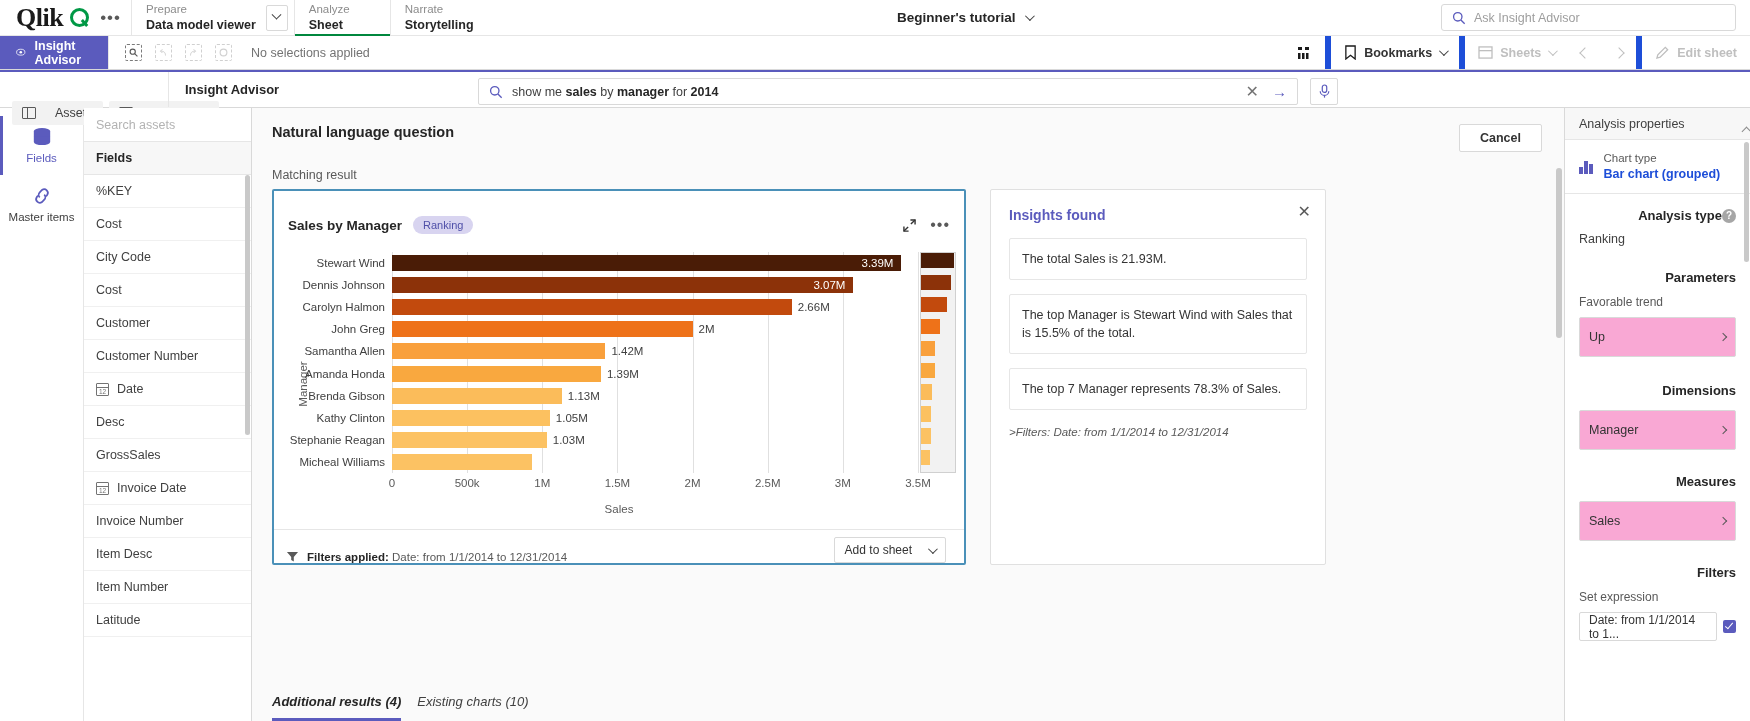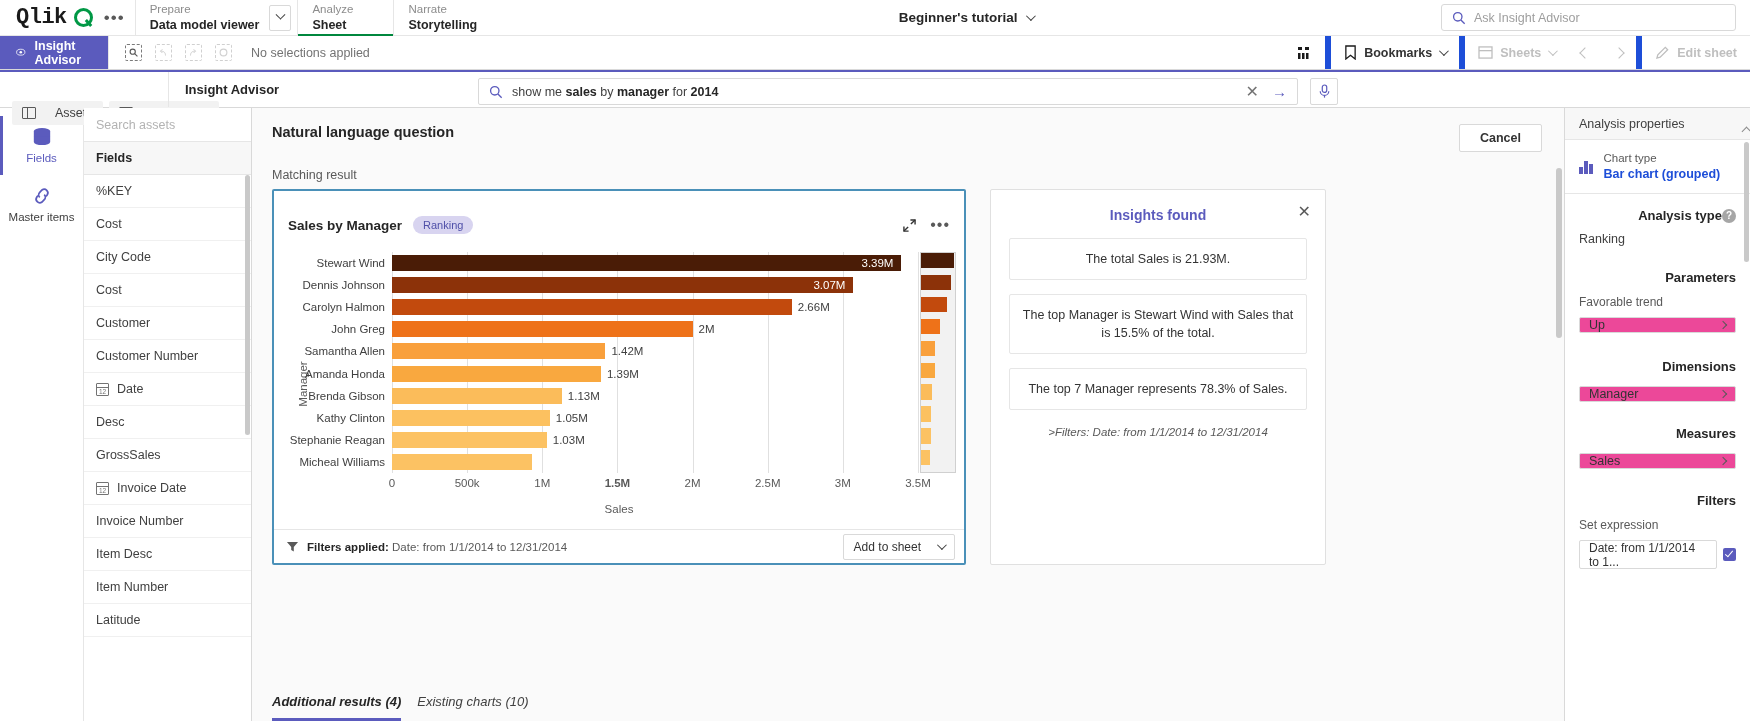--- a/index.html
+++ b/index.html
@@ -12,21 +12,21 @@
   }
   .app { width: 1750px; height: 721px; position: relative; display: flex; flex-direction: column; }
 
   
   .topbar {
     height: 36px; min-height: 36px;
     display: flex; align-items: stretch;
     background: #fff; border-bottom: 1px solid #e6e6e6;
   }
   .brand { display: flex; align-items: center; gap: 7px; padding: 0 10px 0 16px; }
-  .brand-word { font-size: 22px; font-weight: bold; letter-spacing: -0.5px; color: #1a1a1a; font-family: Liberation Mono, monospace; }
+  .brand-word { font-size: 26px; font-weight: bold; letter-spacing: -0.5px; color: #1a1a1a; font-family: Liberation Serif, serif; }
   .brand-q {
     width: 19px; height: 19px; border-radius: 50%;
     border: 3.2px solid #009845; position: relative; display:inline-block;
   }
   .brand-q::after {
     content: ""; position: absolute; width: 3.2px; height: 8px; background: #009845;
     right: -0.5px; bottom: -3px; transform: rotate(-42deg);
   }
   .brand-dots { font-size: 17px; color: #595959; letter-spacing: 1px; padding-left: 4px; line-height: 1; }
   .navgroup { display: flex; align-items: stretch; }
@@ -144,22 +144,22 @@
   .chart-head { display: flex; align-items: center; gap: 11px; padding: 25px 14px 4px 14px; }
   .chart-title { font-size: 13.5px; font-weight: bold; color: #262626; }
   .badge {
     background: #d8d4f0; color: #4f4fa8; font-size: 11px; border-radius: 9px; padding: 3px 10px;
   }
   .chart-actions { margin-left: auto; display: flex; align-items: center; gap: 14px; }
   .expand-ico { width: 13px; height: 13px; position: relative; cursor: pointer; }
   .dots-ico { font-size: 16px; color: #595959; line-height: 8px; cursor: pointer; letter-spacing: 1px; }
   .chart-body { flex: 1; position: relative; }
   .chart-foot {
-    height: 34px; border-top: 1px solid #e6e6e6; display: flex; align-items: center;
-    padding: 0 9px 0 12px; gap: 8px;
+    height: 34px; border-top: 1px solid #e6e6e6; display: flex; align-items: flex-end;
+    padding: 0 18px 0 12px; gap: 8px;
   }
   .filters-text { font-size: 11.5px; color: #595959; }
   .filters-text b { color: #262626; }
   .add-sheet {
     margin-left: auto; border: 1px solid #d9d9d9; background: #fff; border-radius: 2px;
     font-size: 12px; padding: 5px 10px; display: flex; align-items: center; gap: 16px; cursor: pointer; color: #333;
   }
 
   
   .plot { position: absolute; inset: 0; }
@@ -181,21 +181,21 @@
   .xlabel { position: absolute; bottom: 14px; left: 0; right: 0; text-align: center; font-size: 11.5px; color: #595959; }
   .mini-chart {
     position: absolute; right: 8px; top: 14px; bottom: 56px; width: 36px;
     background: #f2f2f2; border: 1px solid #d0d0d0;
   }
   .mini-bar { position: absolute; left: 0; }
 
   
   .insights {
     width: 336px; background: #fff; border: 1px solid #e0e0e0; border-radius: 2px; position: relative;
-    height: 376px; padding: 16px 18px; text-align: center;
+    height: 376px; padding: 16px 18px;
   }
   .insights-title { font-size: 14px; font-weight: bold; color: #5b5bbd; }
   .insights-close { position: absolute; right: 14px; top: 14px; font-size: 16px; color: #595959; cursor: pointer; line-height: 1; }
   .insight-item {
     margin-top: 14px; border: 1px solid #e6e6e6; border-radius: 2px; padding: 11px 12px;
     font-size: 12.5px; color: #333; line-height: 18px;
   }
   .insights-filter { margin-top: 16px; font-size: 11.5px; color: #595959; font-style: italic; }
 
   
@@ -214,23 +214,23 @@
   .ct-value { font-size: 12.5px; font-weight: bold; color: #1d4ed8; line-height: 16px; }
   .rp-section { padding: 14px 14px 0 14px; }
   .rp-sec-title { font-size: 13px; font-weight: bold; color: #262626; display: flex; align-items: center; justify-content: flex-end; }
   .help-ico {
     width: 14px; height: 14px; border-radius: 50%; background: #a6a6a6; color: #fff; font-size: 10px;
     display: flex; align-items: center; justify-content: center; cursor: pointer;
   }
   .rp-sub { font-size: 12.5px; color: #404040; padding-top: 9px; }
   .rp-label { font-size: 12px; color: #595959; padding-top: 10px; }
   .rp-select {
-    margin-top: 8px; border: 1px solid #d9d9d9; border-radius: 2px; height: 16px;
+    margin-top: 8px; border: 1px solid #d9d9d9; border-radius: 2px; height: 40px;
     display: flex; align-items: center; padding: 4px 9px; font-size: 12.5px; color: #333;
-    cursor: pointer; background: #ec4899;
+    cursor: pointer; background: #f9a8d4;
   }
   .rp-select .chev { margin-left: auto; width: 6px; height: 6px; border-top: 1.6px solid #595959; border-right: 1.6px solid #595959; transform: rotate(45deg); }
   .rp-check { width: 13px; height: 13px; background: #5b5bbd; border-radius: 2px; margin-left: 6px; position: relative; cursor: pointer; flex: none; }
   .rp-check::after { content:""; position:absolute; left:4px; top:1px; width:3px; height:7px; border-right:1.8px solid #fff; border-bottom:1.8px solid #fff; transform: rotate(40deg); }
   .filter-row { display: flex; align-items: center; margin-top: 8px; }
   .filter-select { flex: 1; border: 1px solid #d9d9d9; border-radius: 2px; height: 29px; display: flex; align-items: center; padding: 0 9px; font-size: 12px; color: #333; cursor: pointer; }
   .rp-scroll { position: absolute; right: 1px; top: 34px; width: 5px; height: 120px; background: #c9c9c9; border-radius: 3px; }
   .rp-arrow-up { position: absolute; right: 0px; top: 20px; width: 7px; height: 7px; border-top: 1.6px solid #8c8c8c; border-right: 1.6px solid #8c8c8c; transform: rotate(-45deg); }
   svg { display: block; }
 </style>
@@ -551,21 +551,21 @@
                   </div>
                   <div class="bar-row" style="top: 90%; height: 10%;">
                     <span class="bar-name">Micheal Williams</span>
                     <div class="bar" style="width: 26.5714%; background: rgb(252, 194, 99); height: 72%; position: relative;"></div>
                   </div>
                 </div>
               <div class="xaxis" id="xaxis">
                   <span class="xtick" style="left: 0%;">0</span>
                   <span class="xtick" style="left: 14.2857%;">500k</span>
                   <span class="xtick" style="left: 28.5714%;">1M</span>
-                  <span class="xtick" style="left: 42.8571%; font-weight: bold;">1.5M</span>
+                  <span class="xtick" style="left: 42.8571%;">1.5M</span>
                   <span class="xtick" style="left: 57.1429%;">2M</span>
                   <span class="xtick" style="left: 71.4286%;">2.5M</span>
                   <span class="xtick" style="left: 85.7143%;">3M</span>
                   <span class="xtick" style="left: 100%;">3.5M</span>
                 </div>
               <div class="xlabel">Sales</div>
               <div class="mini-chart" id="mini-chart">
                   <div class="mini-bar" style="width: 96.8571%; background: rgb(74, 28, 6); top: 0%; height: 7%;"></div>
                   <div class="mini-bar" style="width: 87.7143%; background: rgb(140, 50, 9); top: 10%; height: 7%;"></div>
                   <div class="mini-bar" style="width: 76%; background: rgb(194, 74, 13); top: 20%; height: 7%;"></div>

